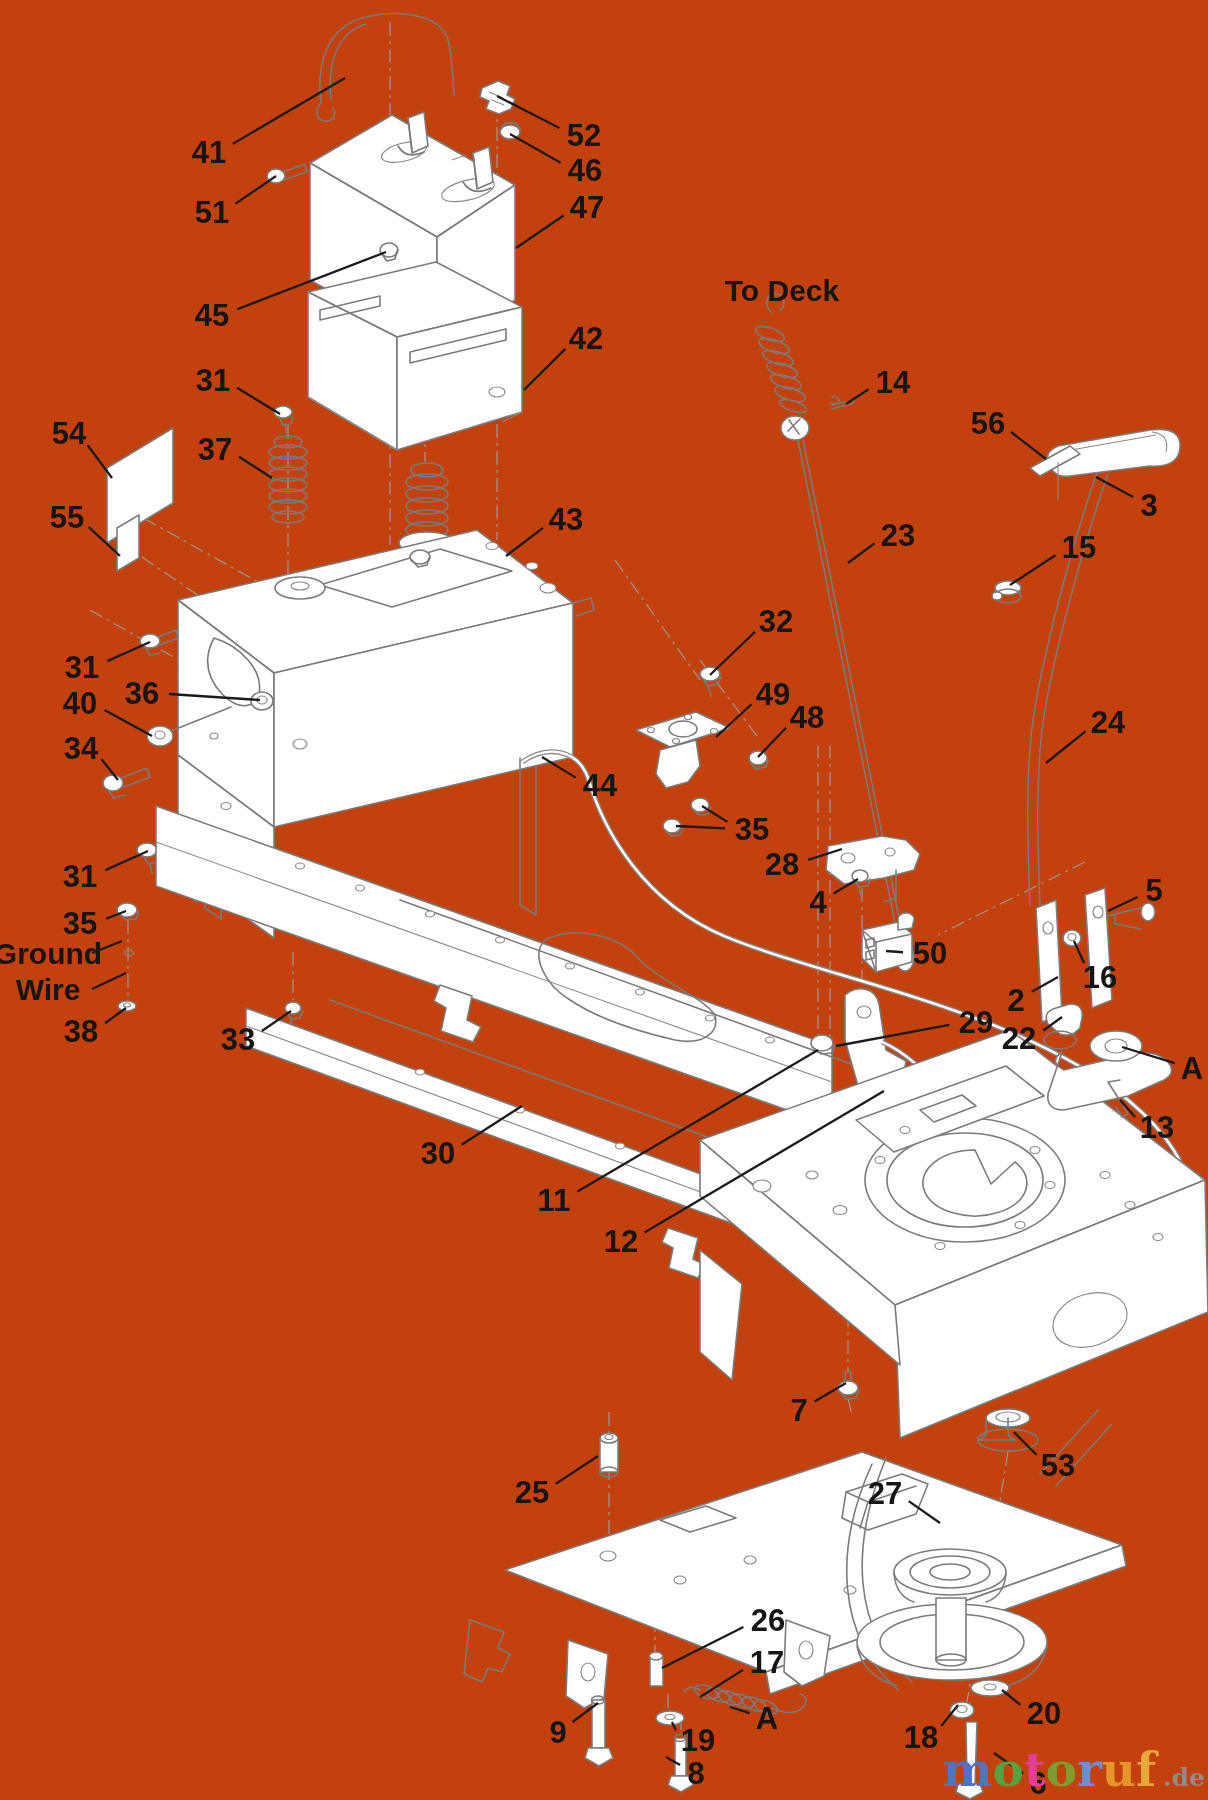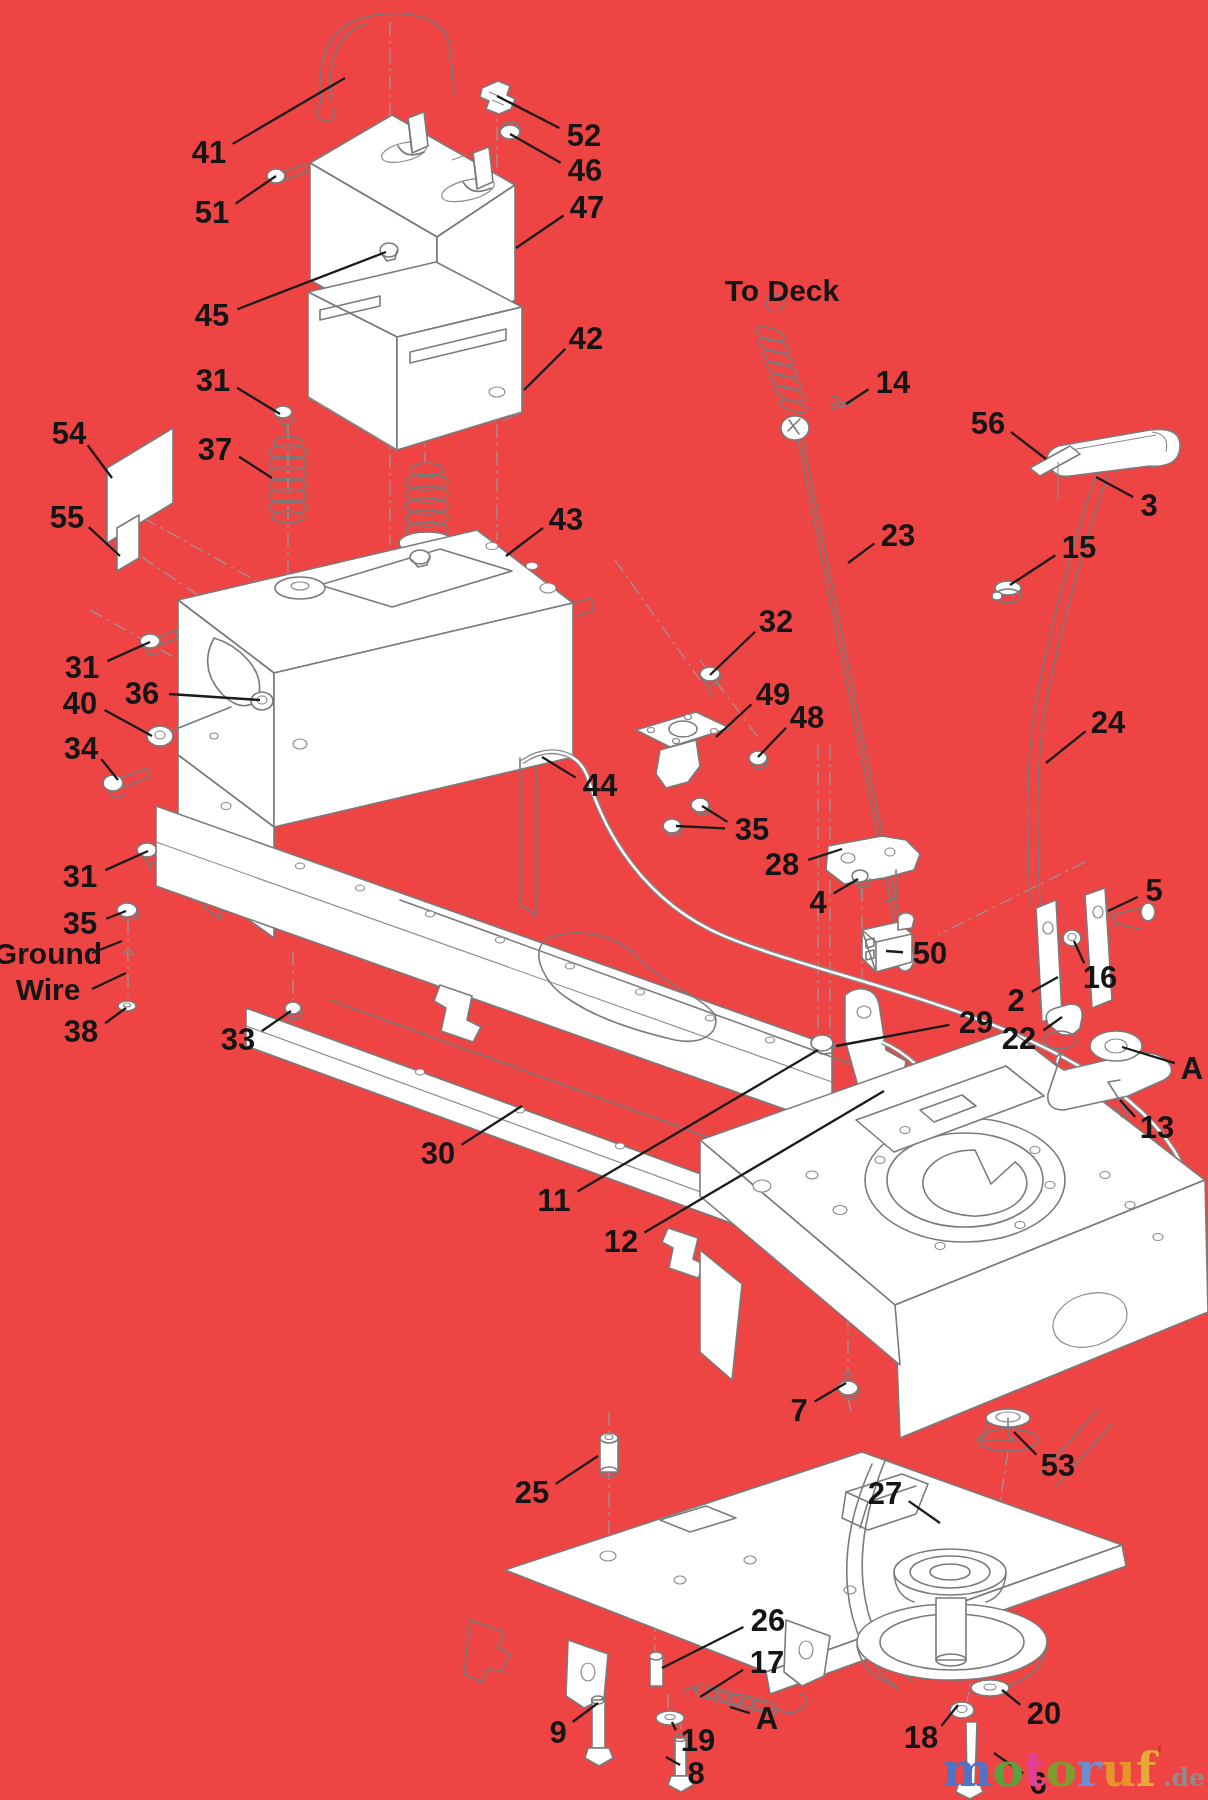--- a/index.html
+++ b/index.html
@@ -1,16 +1,16 @@
 <!DOCTYPE html>
 <html><head>
 <meta charset="utf-8">
 <style>
   html,body{margin:0;padding:0;background:#fff;}
-  .stage{position:relative;width:1208px;height:1800px;background:#ef4444;overflow:hidden;}
+  .stage{position:relative;width:1208px;height:1800px;background:#c2410c;overflow:hidden;}
   svg{position:absolute;left:0;top:0;}
   .part{fill:#ffffff;stroke:#7b7b7b;stroke-width:1.6;stroke-linejoin:round;}
   .part2{fill:none;stroke:#7b7b7b;stroke-width:1.6;stroke-linejoin:round;stroke-linecap:round;}
   .thin{fill:none;stroke:#8a8a8a;stroke-width:1.1;}
   .hole{fill:#ffffff;stroke:#8a8a8a;stroke-width:1.2;}
   .dash{fill:none;stroke:#9a9a9a;stroke-width:1.2;stroke-dasharray:14 5 3 5;}
   .tube{fill:none;stroke:#8a8a8a;stroke-width:5;}
   .tubein{fill:none;stroke:#ffffff;stroke-width:2.4;}
   .leader{stroke:#1b1b1b;stroke-width:2.3;fill:none;}
   .callout-num{font-family:"Liberation Sans",sans-serif;font-size:31px;font-weight:700;fill:#151515;}

